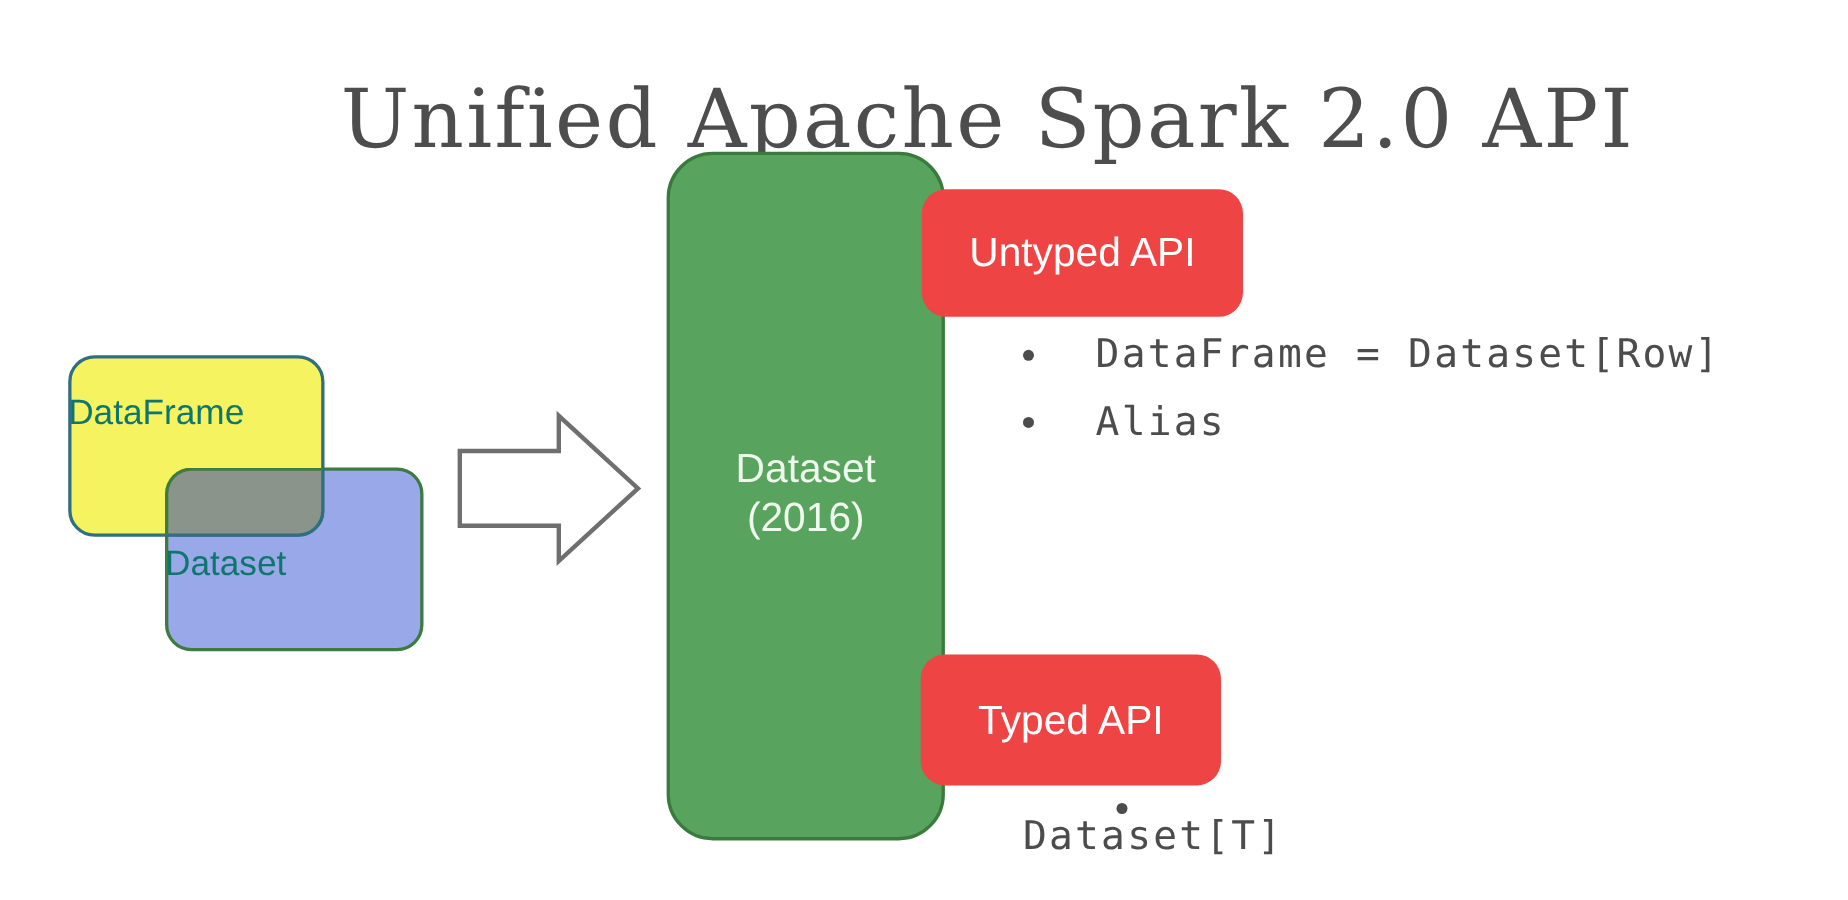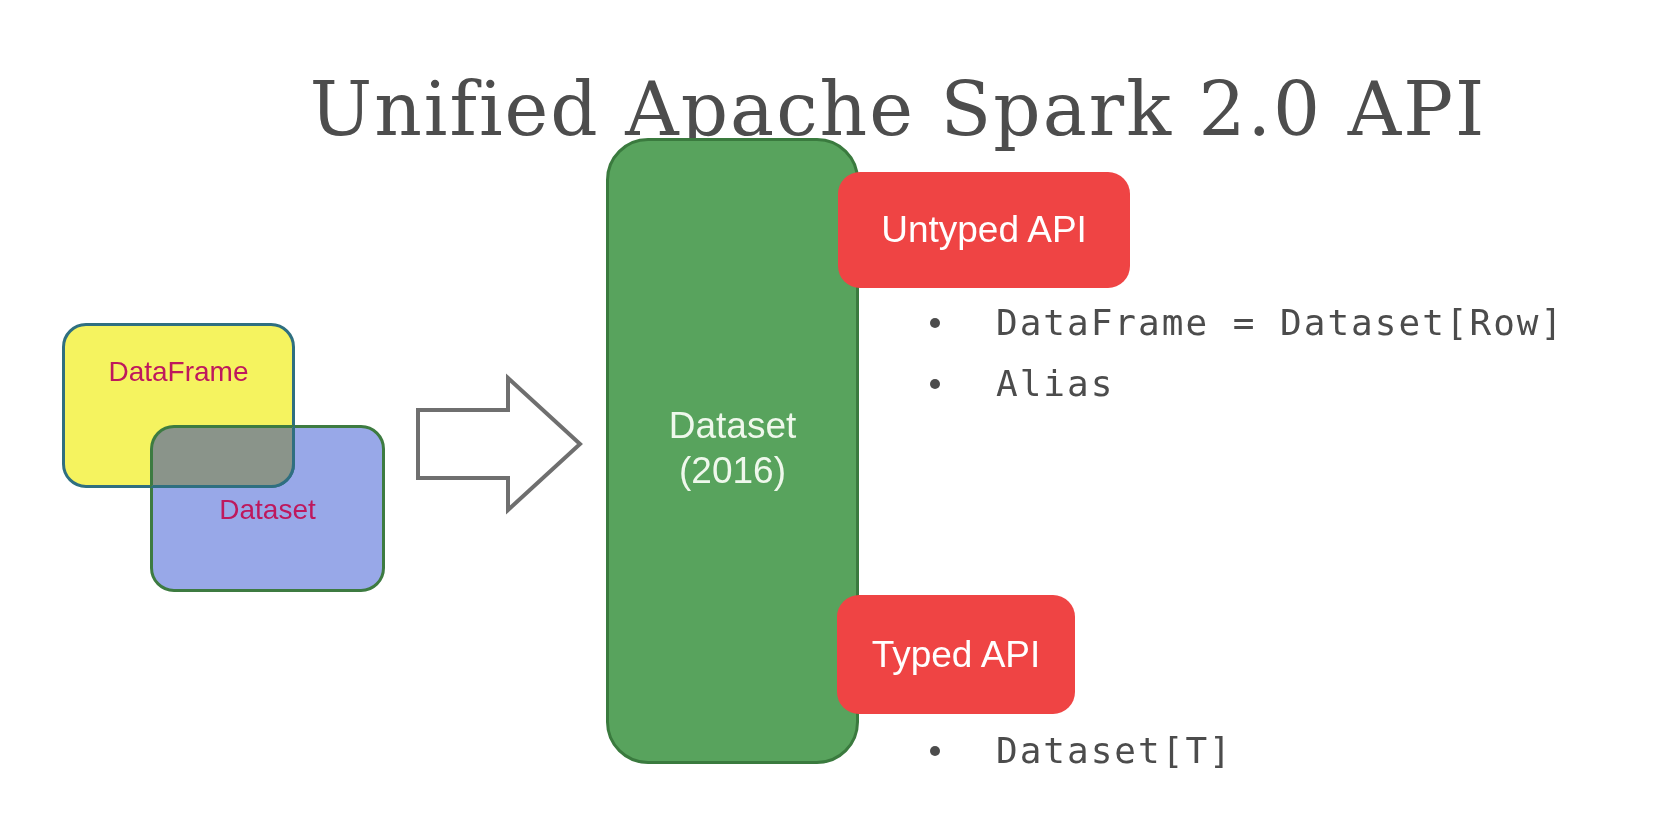--- a/index.html
+++ b/index.html
@@ -47,23 +47,23 @@
     border-top: 3px solid #3d7b41;
     border-left: 3px solid #3d7b41;
     border-right: 3px solid #2f6f80;
     border-bottom: 3px solid #2f6f80;
     border-radius: 24px 0 24px 0;
     z-index: 3;
   }
   .box-label {
     position: absolute;
     z-index: 4;
-    font-size: 28px;
-    color: #be185d;
-    text-align: center;
+    font-size: 32px;
+    color: #0f766e;
+    text-align: left;
   }
   .df-label { left: 62px; top: 356px; width: 233px; }
   .ds-label { left: 150px; top: 494px; width: 235px; }
 
   
   .arrow-svg { left: 400px; top: 360px; z-index: 1; }
 
   
   .green-rect {
     left: 606px; top: 138px; width: 253px; height: 626px;
@@ -87,21 +87,21 @@
     background: #ef4444;
     border-radius: 22px;
     color: #ffffff;
     font-size: 37px;
     display: flex;
     align-items: center;
     justify-content: center;
     z-index: 5;
   }
   .untyped-badge { left: 838px; top: 172px; width: 292px; height: 116px; }
-  .typed-badge   { left: 837px; top: 595px; width: 238px; height: 119px; }
+  .typed-badge   { left: 837px; top: 595px; width: 273px; height: 119px; }
 
   
   .bullet-row {
     position: absolute;
     left: 930px;
     display: flex;
     align-items: center;
     font-family: "DejaVu Sans Mono", monospace;
     font-size: 36px;
     letter-spacing: 2px;
@@ -111,21 +111,21 @@
   }
   .bullet-row .dot {
     width: 10px; height: 10px;
     border-radius: 50%;
     background: #4c4c4c;
     margin-right: 56px;
     flex: none;
   }
   .row-1 { top: 302px; }
   .row-2 { top: 363px; }
-  .row-3 { top: 730px; }
+  .row-3 { top: 730px; flex-direction: column; }
 </style>
 </head>
 <body>
 
 <div class="stage">
 
   <h1 class="title">Unified Apache Spark 2.0 API</h1>
 
   <div class="abs blue-rect"></div>
   <div class="abs yellow-rect"></div>

